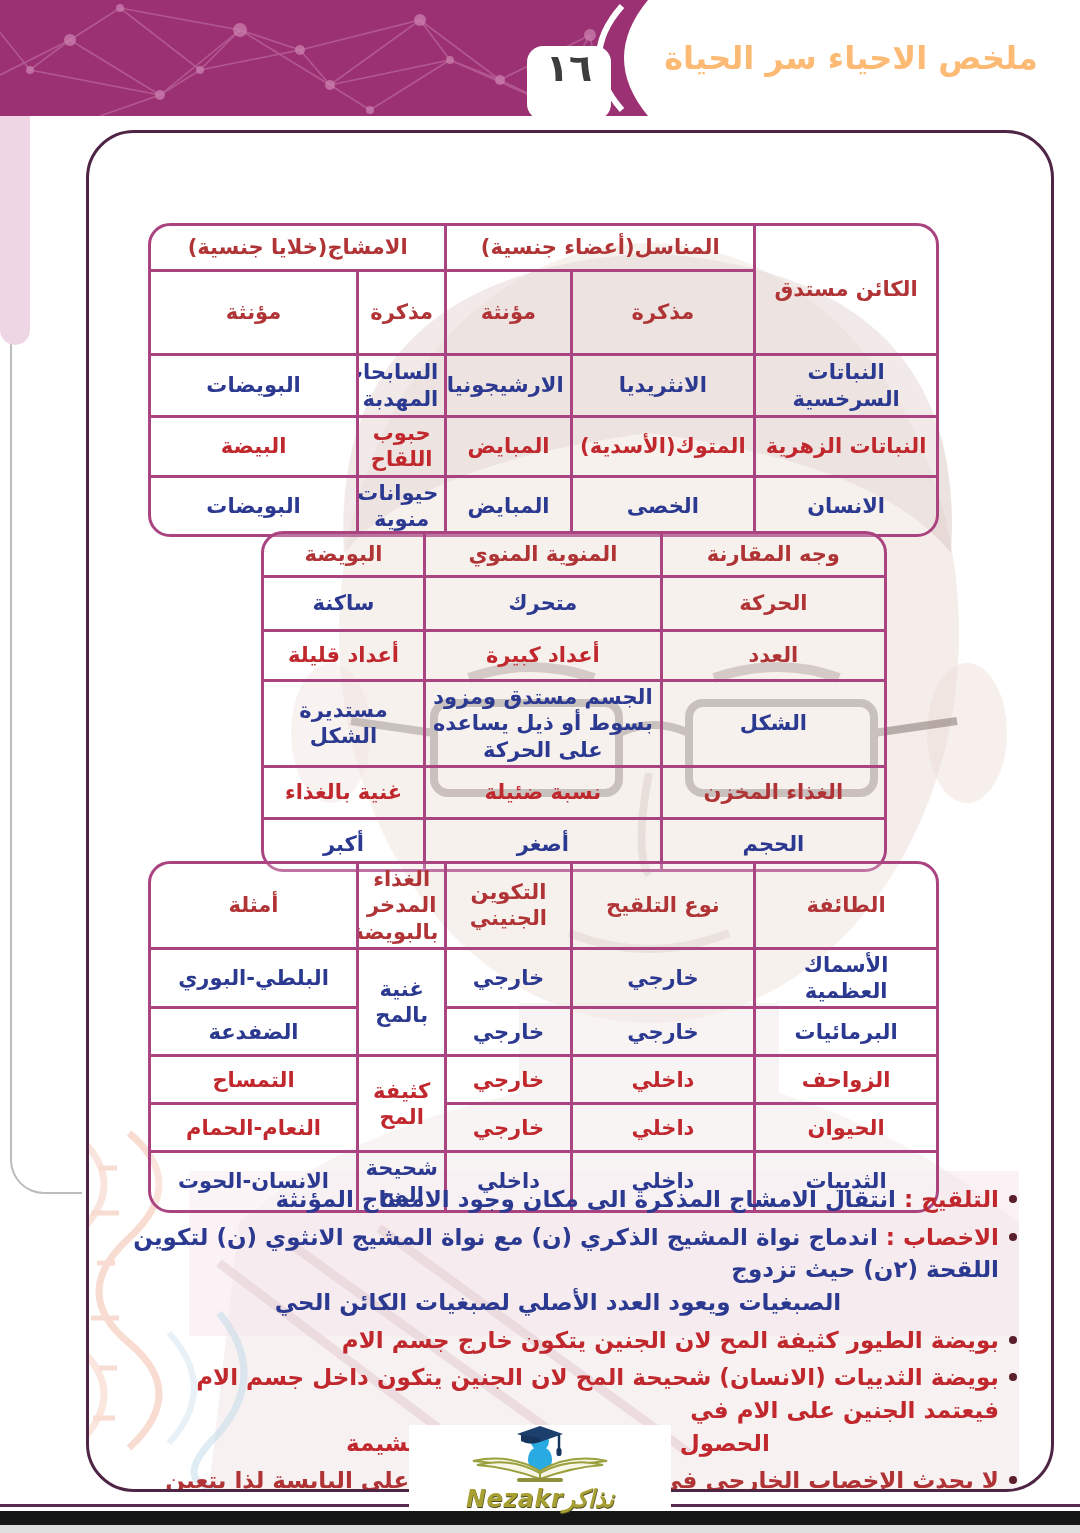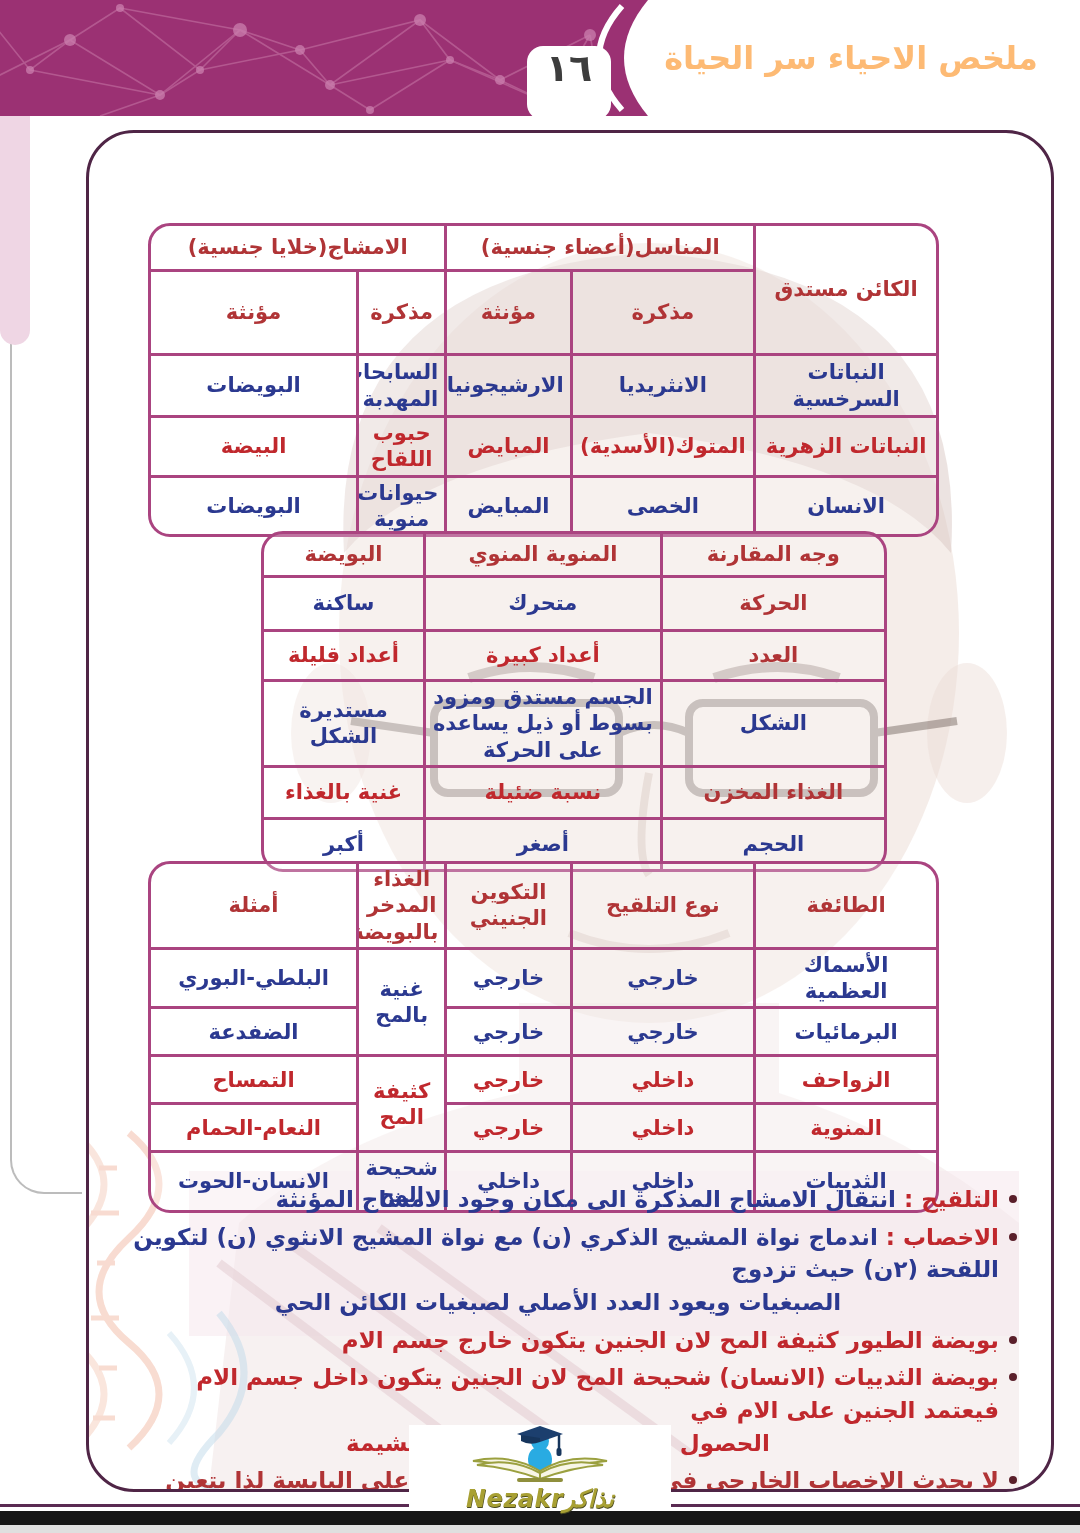--- a/index.html
+++ b/index.html
@@ -269,21 +269,21 @@
         <td>الضفدعة</td>
       </tr>
       <tr style="height:48px" class="c-red">
         <td>الزواحف</td>
         <td>داخلي</td>
         <td>خارجي</td>
         <td rowspan="2" class="small-cell">كثيفة المح</td>
         <td>التمساح</td>
       </tr>
       <tr style="height:48px" class="c-red">
-        <td>المنوية</td>
+        <td>الحيوان</td>
         <td>داخلي</td>
         <td>خارجي</td>
         <td>النعام-الحمام</td>
       </tr>
       <tr style="height:48px" class="c-blue">
         <td>الثدييات</td>
         <td>داخلي</td>
         <td>داخلي</td>
         <td class="small-cell">شحيحة المح</td>
         <td>الانسان-الحوت</td>

